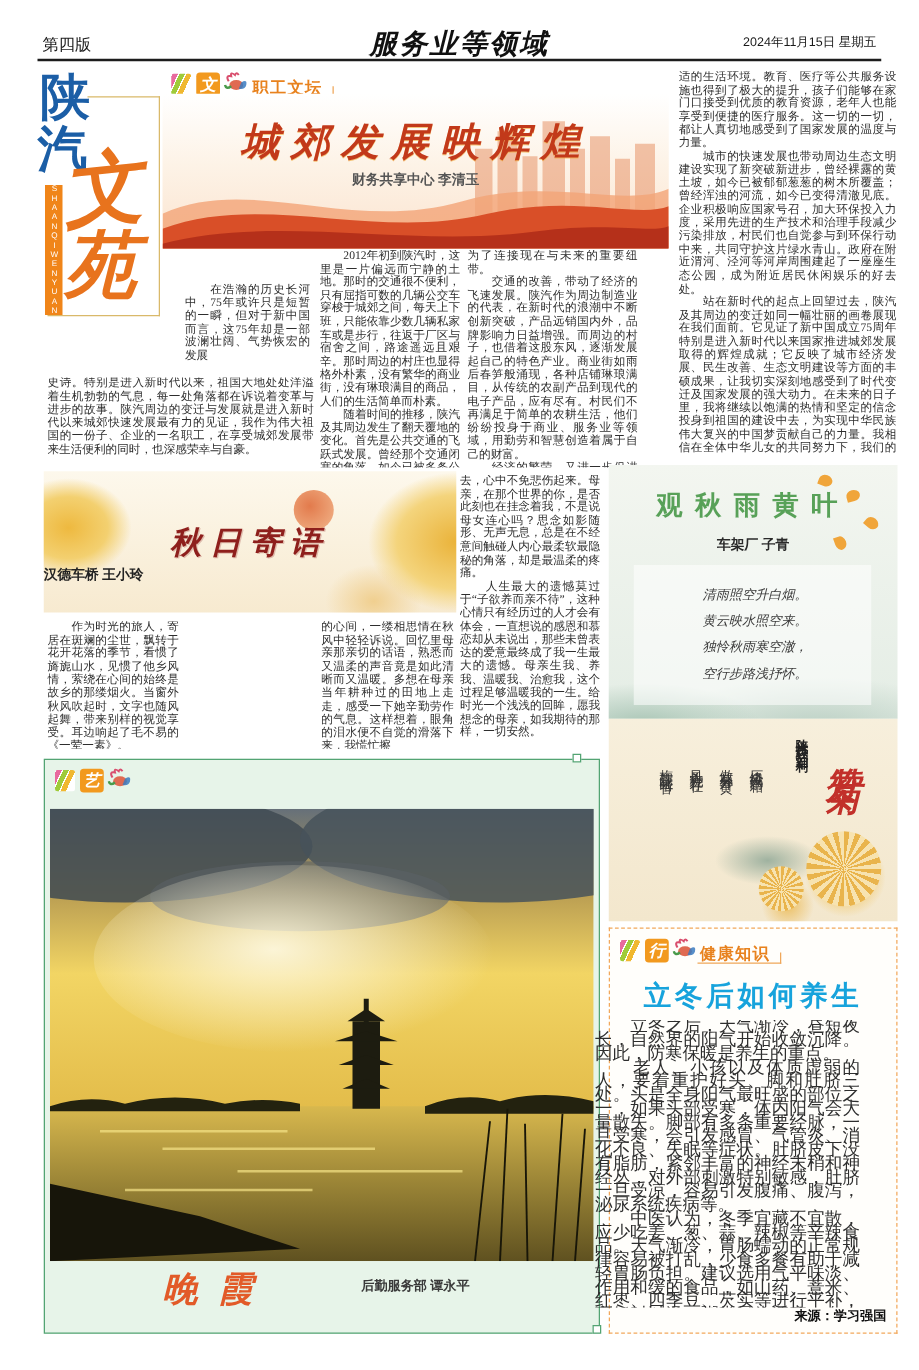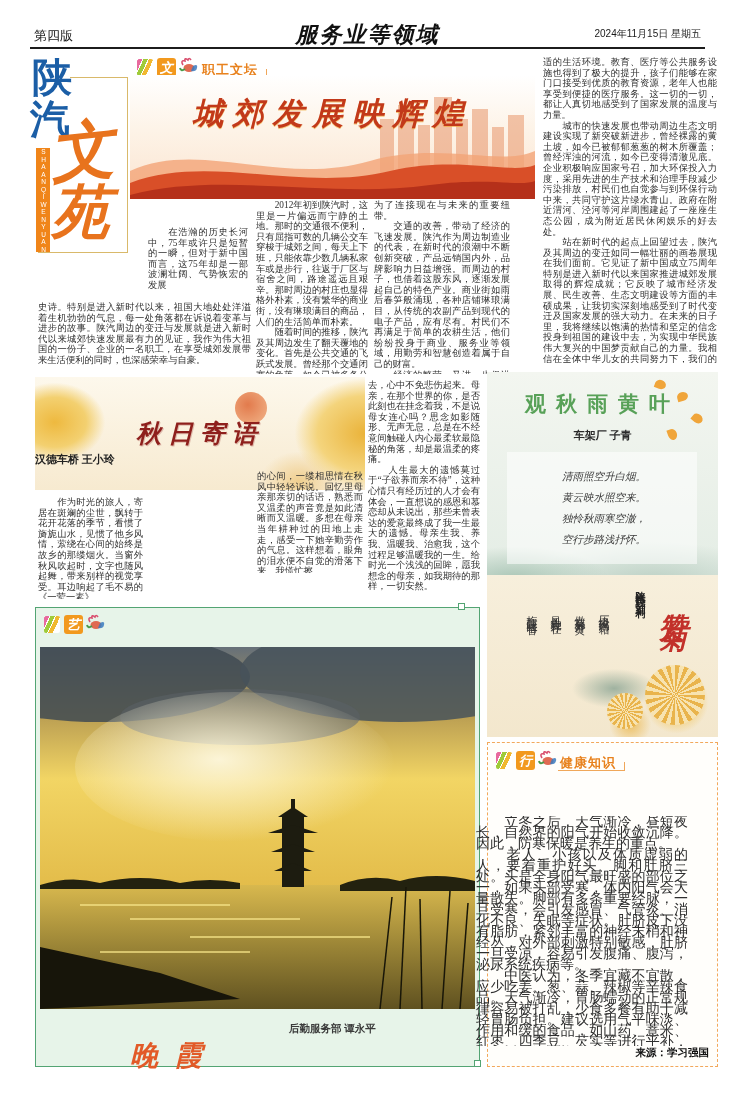--- a/index.html
+++ b/index.html
@@ -84,21 +84,21 @@
   .p2-byline{position:absolute;left:146px;top:8px;height:130px;writing-mode:vertical-rl;
              font-size:10px;font-weight:bold;color:#222;letter-spacing:2px;}
   .p2-title{position:absolute;left:166px;top:16px;height:130px;writing-mode:vertical-rl;
             font-size:28px;font-weight:bold;font-style:italic;color:#c2302a;letter-spacing:10px;}
 
   
   .photobox{left:35px;top:607px;width:445px;height:460px;background:#e7f4e9;
             border:1.5px solid #53a473;box-sizing:border-box;}
   .corner-sq{width:7px;height:7px;border:1.5px solid #53a473;background:#fff;box-sizing:border-box;}
   .photo-title{left:130px;top:1013px;font-size:28px;font-weight:bold;font-style:italic;
-               color:#e25a28;letter-spacing:16px;margin-top:24px;}
+               color:#e25a28;letter-spacing:16px;}
   .photo-credit{left:289px;top:1022px;font-size:10.5px;font-weight:bold;color:#3a3a3a;}
 
   
   .healthbox{left:487px;top:742px;width:231px;height:325px;border:1.5px dashed #f2a85c;
              box-sizing:border-box;background:#fffefb;}
   .h-title{left:487px;top:782px;width:231px;text-align:center;font-size:22px;font-weight:bold;
            color:#17a3dc;letter-spacing:3px;font-family:"Liberation Sans",sans-serif;}
   .h-body{left:476px;top:816px;width:212px;height:230px;font-size:14px;line-height:11px;}
   .h-source{left:497px;top:1046px;width:212px;text-align:right;font-size:10.5px;font-weight:bold;color:#111;}
 </style>
@@ -144,38 +144,39 @@
           <rect x="342" y="34" width="16" height="70"></rect>
         <rect x="362" y="52" width="12" height="52"></rect>
           <rect x="378" y="40" width="16" height="64"></rect>
       </g>
       <path d="M0 96 C70 64 150 112 240 86 C310 66 370 92 405 76 L405 124 L0 124 Z" fill="#f2a477" opacity="0.8"></path>
       <path d="M0 108 C80 78 170 118 260 96 C330 80 380 100 405 90 L405 124 L0 124 Z" fill="#d94f28"></path>
       <path d="M0 120 C90 96 200 124 300 110 C360 102 390 112 405 106 L405 124 L0 124 Z" fill="#b5301a"></path>
     </svg>
   </div>
   <div class="abs a1-title">城郊发展映辉煌</div>
+  <div class="abs a1-byline">财务共享中心 李清玉</div>
 
   <div class="abs bodytext" style="left:148px;top:215px;width:100px;height:98px;margin-top:12px;">　　在浩瀚的历史长河中，75年或许只是短暂的一瞬，但对于新中国而言，这75年却是一部波澜壮阔、气势恢宏的发展</div>
   <div class="abs bodytext" style="left:38px;top:302px;width:213px;height:72px;">史诗。特别是进入新时代以来，祖国大地处处洋溢着生机勃勃的气息，每一处角落都在诉说着变革与进步的故事。陕汽周边的变迁与发展就是进入新时代以来城郊快速发展最有力的见证，我作为伟大祖国的一份子、企业的一名职工，在享受城郊发展带来生活便利的同时，也深感荣幸与自豪。</div>
   <div class="abs bodytext" style="left:256px;top:200px;width:112px;height:174px;">　　2012年初到陕汽时，这里是一片偏远而宁静的土地。那时的交通很不便利，只有屈指可数的几辆公交车穿梭于城郊之间，每天上下班，只能依靠少数几辆私家车或是步行，往返于厂区与宿舍之间，路途遥远且艰辛。那时周边的村庄也显得格外朴素，没有繁华的商业街，没有琳琅满目的商品，人们的生活简单而朴素。
 　　随着时间的推移，陕汽及其周边发生了翻天覆地的变化。首先是公共交通的飞跃式发展。曾经那个交通闭塞的角落，如今已被多条公交线路连接，这让在附近生活的居民及上班的职工出行变得更加方便快捷。更令人振奋的是，西安地铁也悄然延伸至这片土地，它不仅缩短了主城区与郊区的距离，更成</div>
   <div class="abs bodytext" style="left:374px;top:200px;width:136px;height:174px;">为了连接现在与未来的重要纽带。
 　　交通的改善，带动了经济的飞速发展。陕汽作为周边制造业的代表，在新时代的浪潮中不断创新突破，产品远销国内外，品牌影响力日益增强。而周边的村子，也借着这股东风，逐渐发展起自己的特色产业。商业街如雨后春笋般涌现，各种店铺琳琅满目，从传统的农副产品到现代的电子产品，应有尽有。村民们不再满足于简单的农耕生活，他们纷纷投身于商业、服务业等领域，用勤劳和智慧创造着属于自己的财富。
 　　经济的繁荣，又进一步促进了民生的改善。曾经简陋的宿舍区，如今已变成了设施齐全、环境优美的住宅小区。绿化带环绕、健身设施完备，让居民们在忙碌的工作之余，也能享受到舒</div>
   <div class="abs bodytext" style="left:543px;top:57px;width:174px;height:306px;">适的生活环境。教育、医疗等公共服务设施也得到了极大的提升，孩子们能够在家门口接受到优质的教育资源，老年人也能享受到便捷的医疗服务。这一切的一切，都让人真切地感受到了国家发展的温度与力量。
 　　城市的快速发展也带动周边生态文明建设实现了新突破新进步，曾经裸露的黄土坡，如今已被郁郁葱葱的树木所覆盖；曾经浑浊的河流，如今已变得清澈见底。企业积极响应国家号召，加大环保投入力度，采用先进的生产技术和治理手段减少污染排放，村民们也自觉参与到环保行动中来，共同守护这片绿水青山。政府在附近渭河、泾河等河岸周围建起了一座座生态公园，成为附近居民休闲娱乐的好去处。
 　　站在新时代的起点上回望过去，陕汽及其周边的变迁如同一幅壮丽的画卷展现在我们面前。它见证了新中国成立75周年特别是进入新时代以来国家推进城郊发展取得的辉煌成就；它反映了城市经济发展、民生改善、生态文明建设等方面的丰硕成果，让我切实深刻地感受到了时代变迁及国家发展的强大动力。在未来的日子里，我将继续以饱满的热情和坚定的信念投身到祖国的建设中去，为实现中华民族伟大复兴的中国梦贡献自己的力量。我相信在全体中华儿女的共同努力下，我们的祖国一定会更加繁荣昌盛，人民的生活一定会更加幸福美满。</div>
 
   <div class="abs banner2"></div>
   <div class="abs sun"></div>
   <div class="abs a2-title">秋日寄语</div>
   <div class="abs a2-byline">汉德车桥 王小玲</div>
   <div class="abs bodytext" style="left:38px;top:497px;width:105px;height:102px;">　　作为时光的旅人，寄居在斑斓的尘世，飘转于花开花落的季节，看惯了旖旎山水，见惯了他乡风情，萦绕在心间的始终是故乡的那缕烟火。当窗外秋风吹起时，文字也随风起舞，带来别样的视觉享受。耳边响起了毛不易的《一荤一素》。</div>
-  <div class="abs bodytext" style="left:257px;top:471px;width:106px;height:102px;">的心间，一缕相思情在秋风中轻轻诉说。回忆里母亲那亲切的话语，熟悉而又温柔的声音竟是如此清晰而又温暖。多想在母亲当年耕种过的田地上走走，感受一下她辛勤劳作的气息。这样想着，眼角的泪水便不自觉的滑落下来，我慌忙擦</div>
+  <div class="abs bodytext" style="left:257px;top:497px;width:106px;height:102px;">的心间，一缕相思情在秋风中轻轻诉说。回忆里母亲那亲切的话语，熟悉而又温柔的声音竟是如此清晰而又温暖。多想在母亲当年耕种过的田地上走走，感受一下她辛勤劳作的气息。这样想着，眼角的泪水便不自觉的滑落下来，我慌忙擦</div>
   <div class="abs bodytext" style="left:368px;top:380px;width:112px;height:219px;">去，心中不免悲伤起来。母亲，在那个世界的你，是否此刻也在挂念着我，不是说母女连心吗？思念如影随形、无声无息，总是在不经意间触碰人内心最柔软最隐秘的角落，却是最温柔的疼痛。
 　　人生最大的遗憾莫过于“子欲养而亲不待”，这种心情只有经历过的人才会有体会，一直想说的感恩和慕恋却从未说出，那些未曾表达的爱意最终成了我一生最大的遗憾。母亲生我、养我、温暖我、治愈我，这个过程足够温暖我的一生。给时光一个浅浅的回眸，愿我想念的母亲，如我期待的那样，一切安然。</div>
 
   <div class="abs rainbox">
     <div class="ginkgo abs" style="left:168px;top:8px;transform:rotate(20deg);"></div>
     <div class="ginkgo abs" style="left:190px;top:20px;transform:rotate(-15deg);"></div>
     <div class="ginkgo abs" style="left:205px;top:42px;transform:rotate(40deg);"></div>
     <div class="ginkgo abs" style="left:180px;top:58px;transform:rotate(70deg);"></div>
   </div>
   <div class="abs p1-title">观秋雨黄叶</div>
@@ -275,20 +276,21 @@
   <div class="abs" style="left:538px;top:750px;">
     <svg width="20" height="18" viewBox="0 0 20 18">
       <path d="M4 8 Q1 3 6 4 Q5 0 9 3 Q10 0 12 3" fill="none" stroke="#d94f6e" stroke-width="1.6"></path>
       <ellipse cx="10" cy="11" rx="5.5" ry="4" fill="#e06a52"></ellipse>
       <path d="M6 12 Q2 15 1 11" stroke="#4a9a4a" fill="none" stroke-width="2"></path>
       <path d="M14 9 Q19 6 18 11 Q17 15 12 14 Z" fill="#3a7ac0" opacity="0.85"></path>
     </svg>
   </div>
   <div class="abs sec-label" style="left:560px;top:754px;">健康知识</div>
   <div class="abs sec-bracket" style="left:558px;top:762px;width:66px;"></div>
+  <div class="abs h-title">立冬后如何养生</div>
   <div class="abs bodytext h-body">　　立冬之后，天气渐冷，昼短夜长，自然界的阳气开始收敛沉降。因此，防寒保暖是养生的重点。
 　　老人、小孩以及体质虚弱的人，要着重护好头、脚和肚脐三处。头是全身阳气最旺盛的部位之一，如果头部受寒，体内阳气会大量散失。脚部有多条重要经脉，一旦受寒，会引发感冒、气管炎、消化不良、失眠等症状。肚脐皮下没有脂肪，紧邻丰富的神经末梢和神经丛，对外部刺激特别敏感，肚脐一旦受凉，容易引发腹痛、腹泻，泌尿系统疾病等。
 　　中医认为，冬季宜藏不宜散，应少吃姜、葱、蒜、辣椒等辛辣食品。天气渐冷，胃肠蠕动的正常规律容易被打乱，少食多餐有助于减轻胃肠负担。建议选用气平味淡、作用和缓的食品，如山药、薏米、红枣、四季豆、芡实等进行平补，烹饪时以汤、粥类最为适宜。在水果的选择上，柿子、秋梨、苹果、橄榄、栗子、甘蔗、香蕉、柑橘、葡萄等都比较适宜。此外，还可在饮食中适量增加如山楂、五味子等酸味食物，以收敛阳气。
 　　冬主收藏，出汗太多容易伤阳，一旦阳气耗损，就会引发疾病。因此，太极拳等传统保健项目，动作舒缓，柔中有刚，更适合中老年人健身。
 　　起居应顺应时令，早睡早起。早睡可使阳气收敛，早起可使肺气舒展。每日最好有7至8小时的睡眠时间。保证睡眠充足，有助于增强体质。</div>
   <div class="abs h-source">来源：学习强国</div>
 
 </div>
 
 </body></html>

